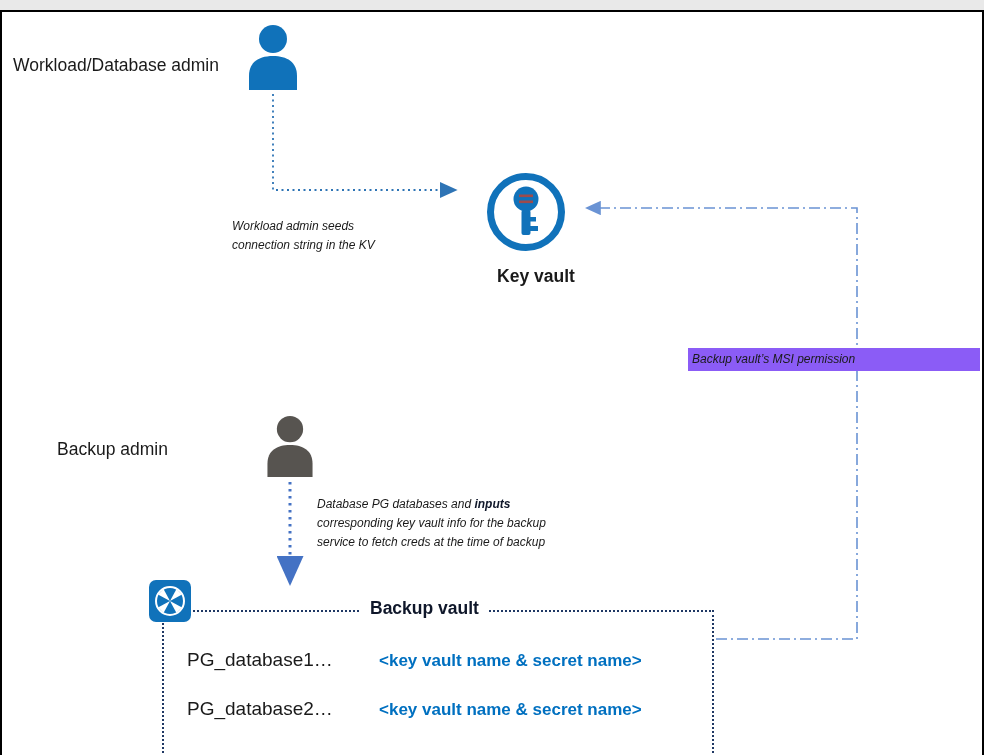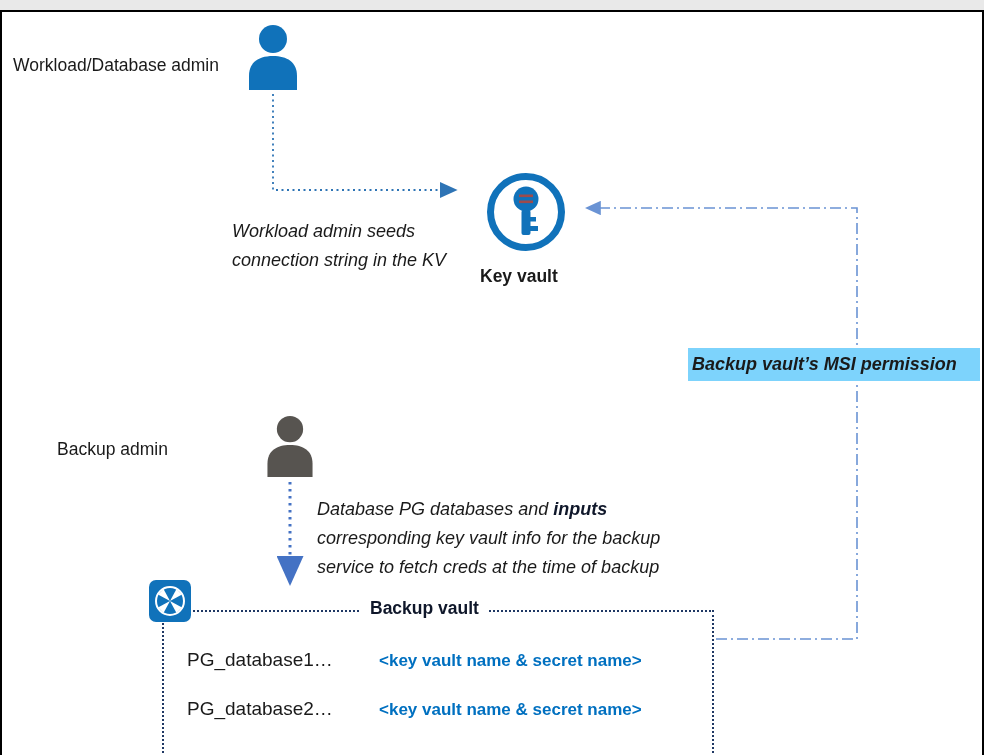--- a/index.html
+++ b/index.html
@@ -19,33 +19,33 @@
   .abs { position: absolute; }
 
   .actor-label {
     font-weight: normal;
     font-size: 17.5px;
     color: #1a1a1a;
     line-height: 1.55;
   }
   .annotation {
     font-style: italic;
-    font-size: 18px;
+    font-size: 12px;
     color: #1a1a1a;
     line-height: 1.6;
   }
   .annotation .hl {
     color: #0f172a;
     font-weight: bold;
   }
   .icon-label {
     font-weight: bold;
     font-size: 17.5px;
     color: #1a1a1a;
-    text-align: left;
+    text-align: center;
   }
 
   .arrow-layer {
     position: absolute; left: 0; top: 0;
     width: 984px; height: 755px;
     pointer-events: none;
   }
 
   .vault-box {
     position: absolute;
@@ -73,23 +73,22 @@
     font-size: 19px;
     color: #1a1a1a;
     width: 192px;
   }
   .vault-row .secret-name {
     font-size: 17px;
     font-weight: bold;
     color: #0070C0;
   }
   .msi-note {
-    background: #7dd3fc;
+    background: #8b5cf6;
     padding: 2px 4px;
-    font-weight: bold;
   }
 </style>
 </head>
 <body>
 
 <div class="canvas">
 
   <svg class="arrow-layer" viewBox="0 0 984 755">
     <defs>
       <marker id="arrow-seed" markerWidth="10" markerHeight="9" refX="8" refY="4.5" orient="auto">

